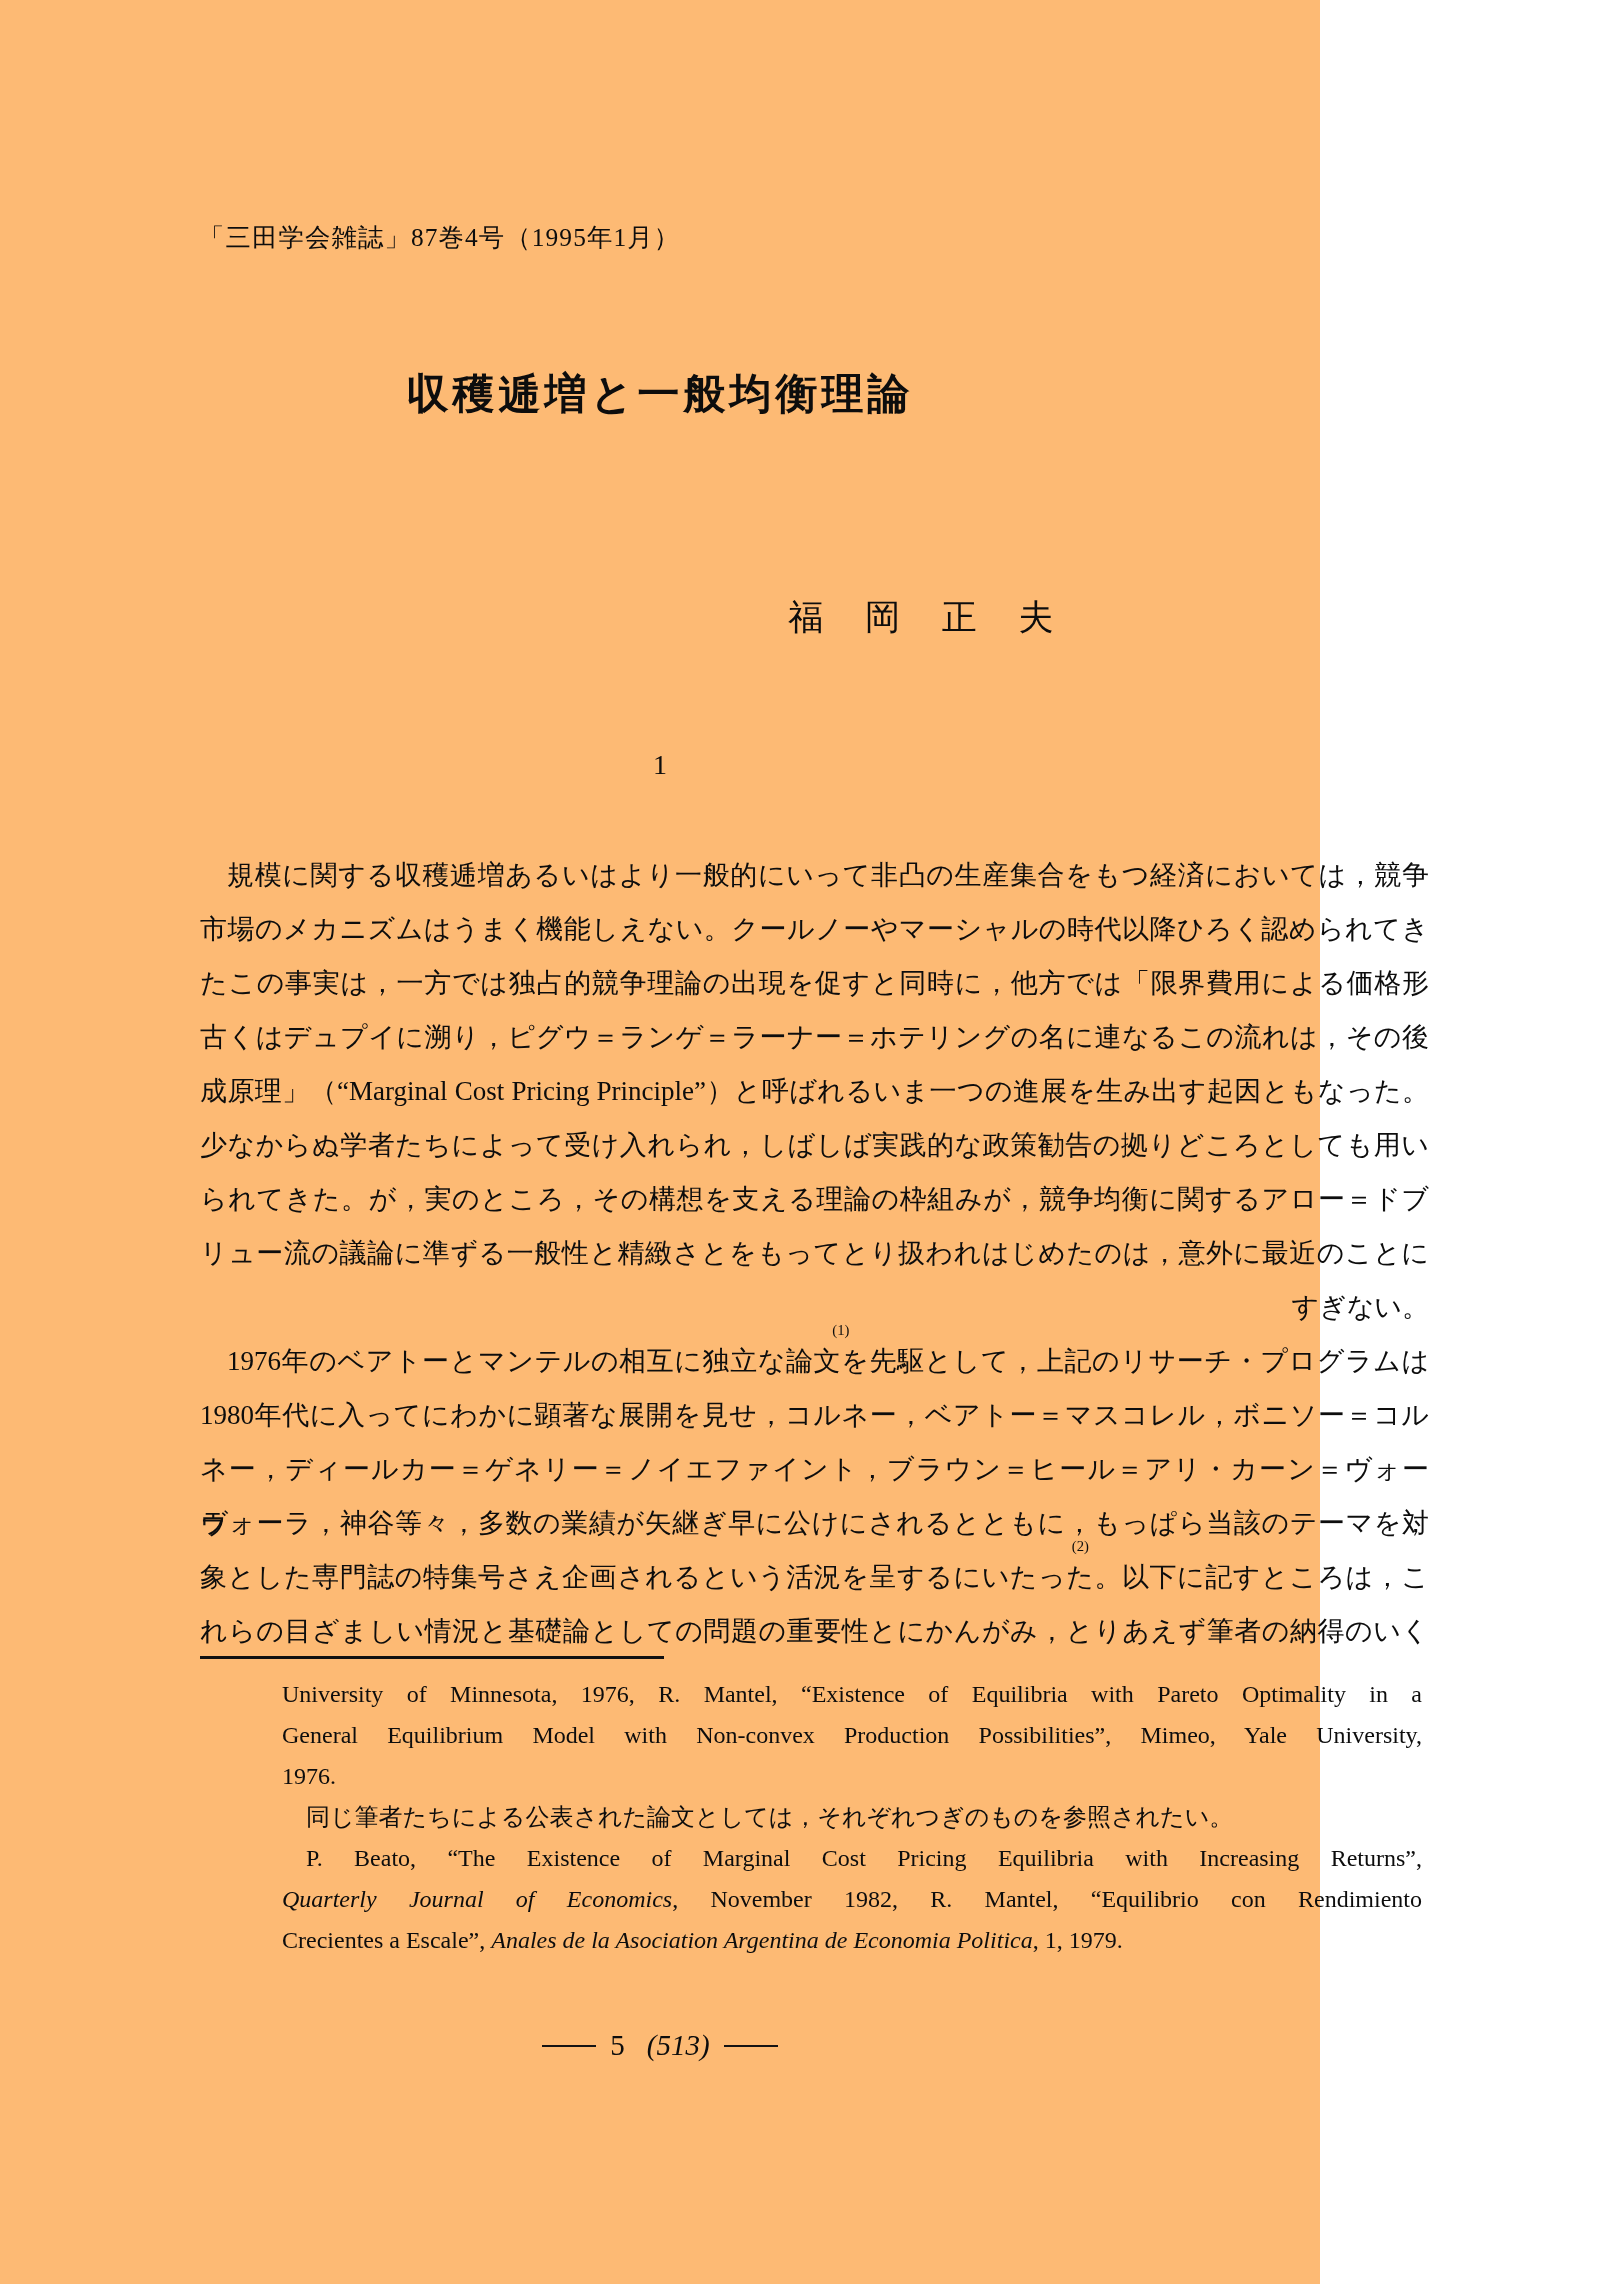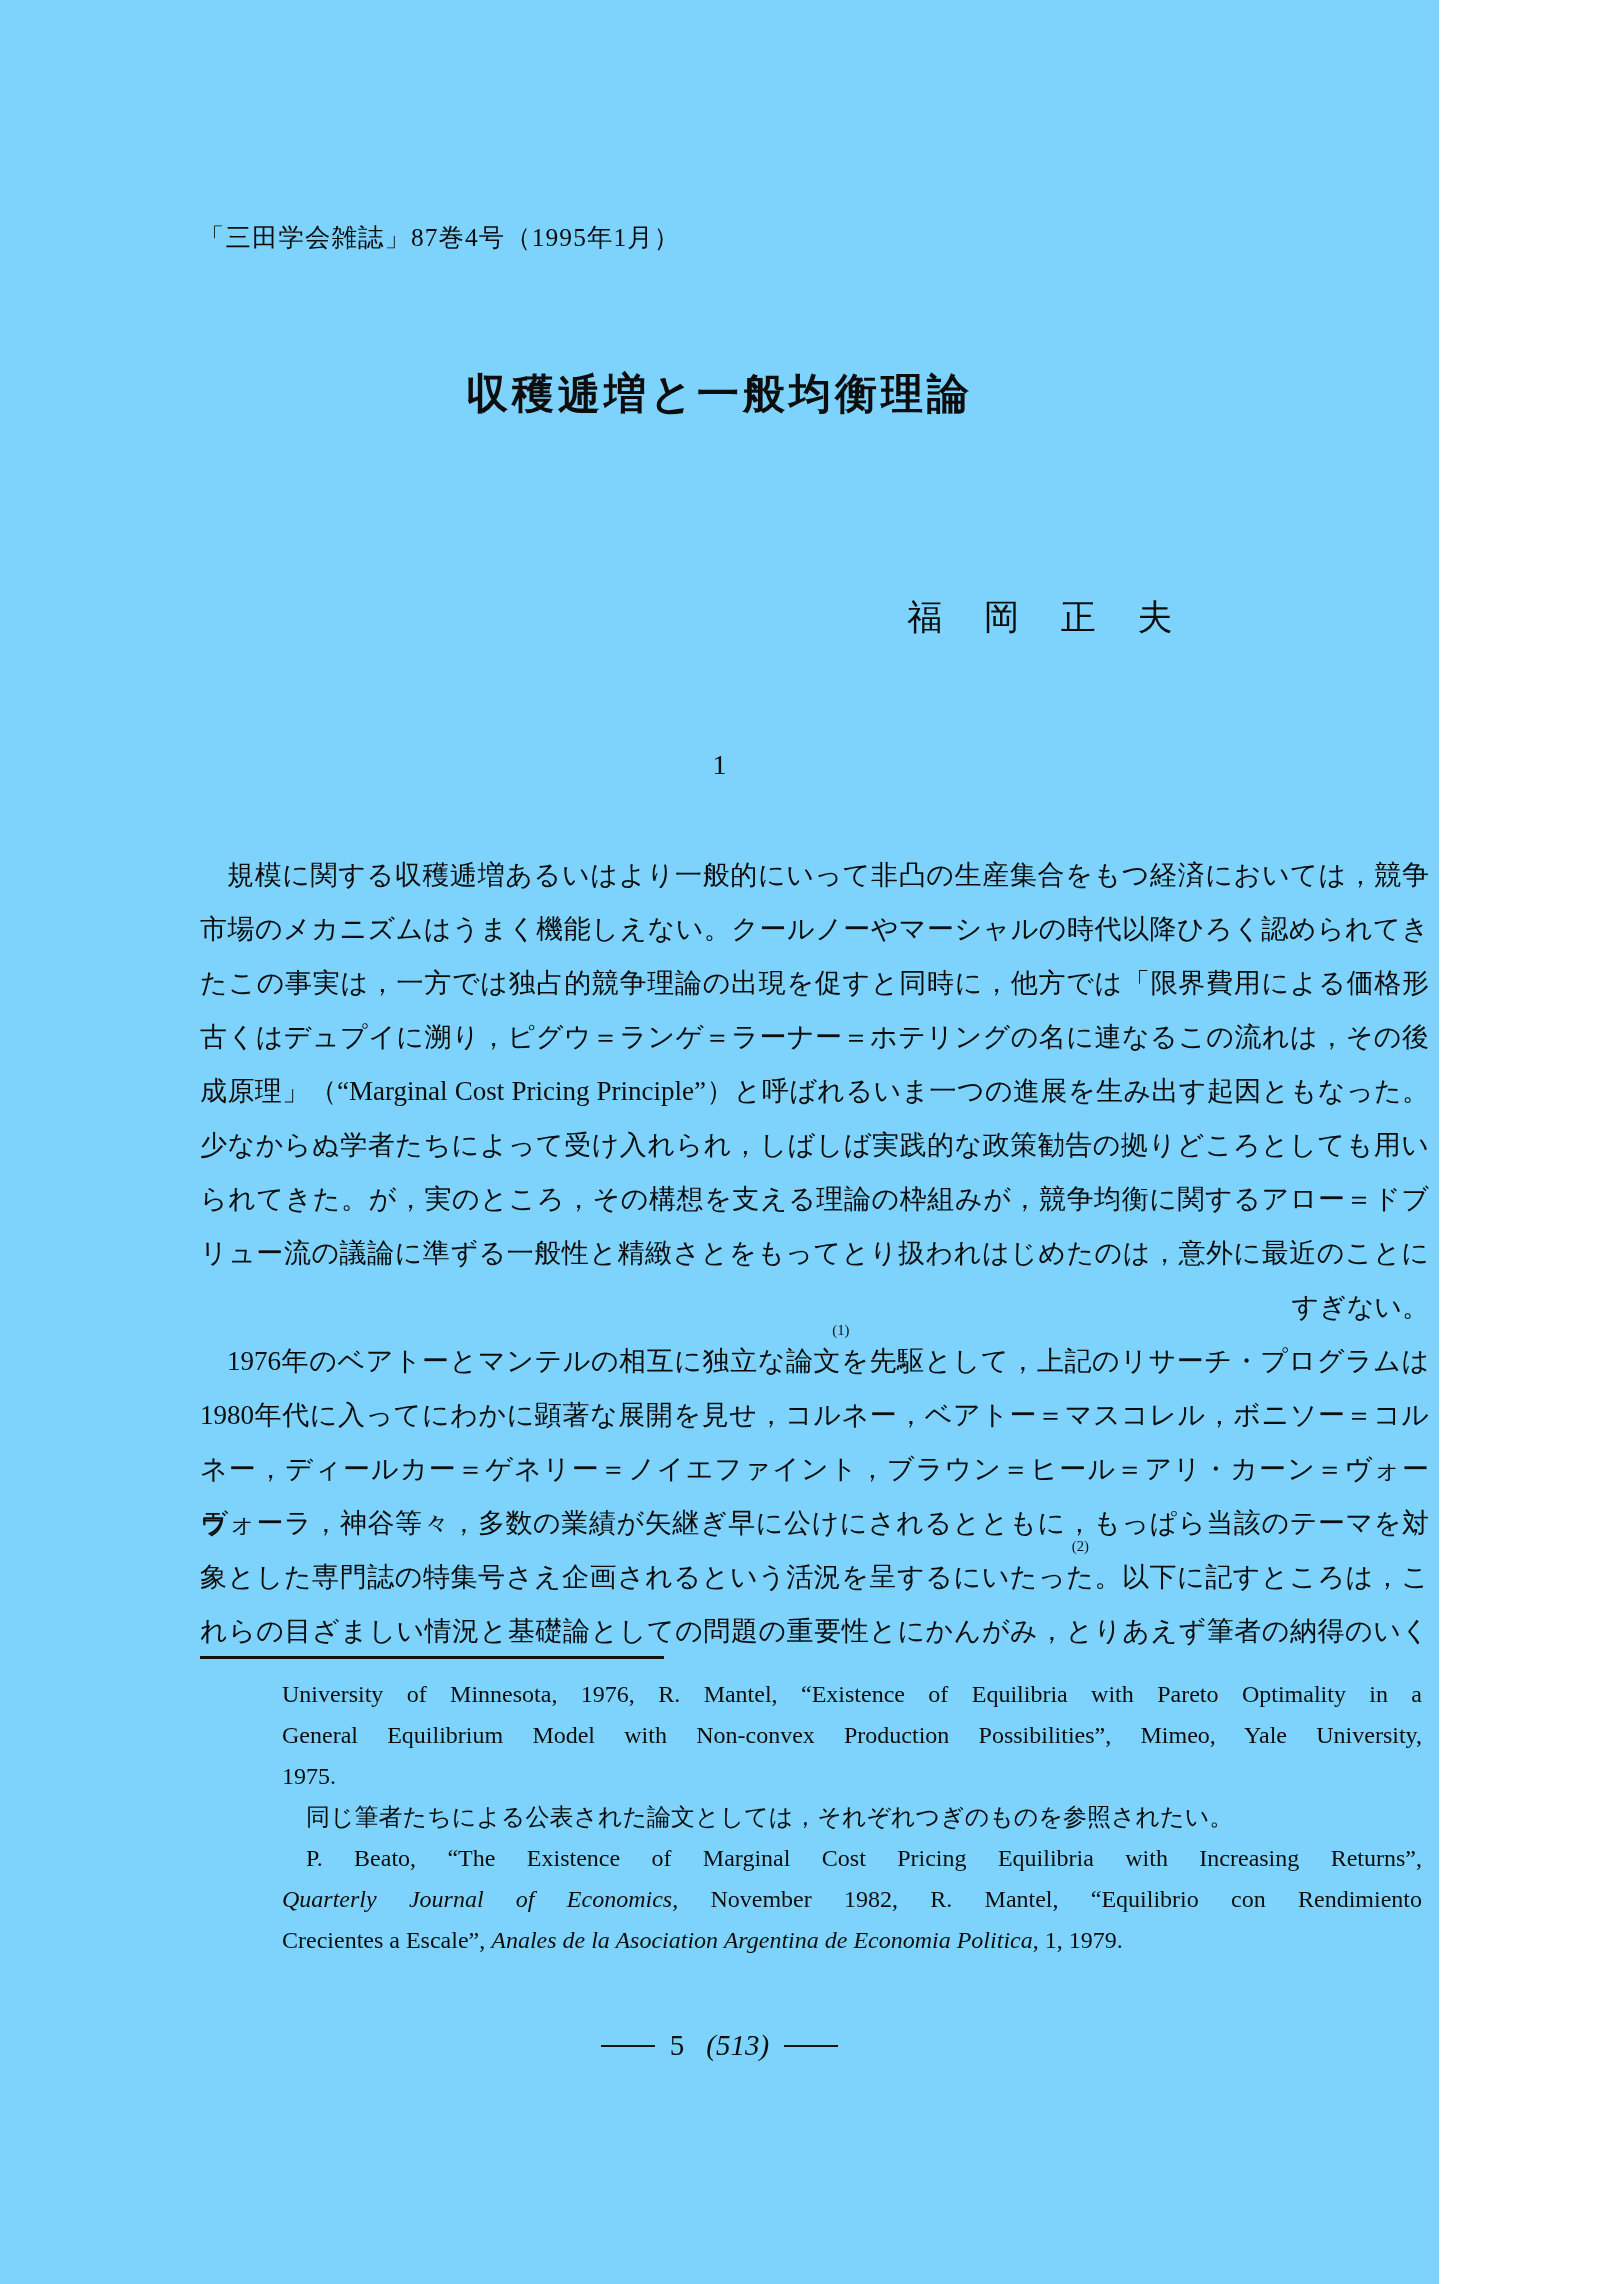--- a/index.html
+++ b/index.html
@@ -4,21 +4,21 @@
 <style>
   html, body { margin: 0; padding: 0; }
   body {
     width: 1617px; height: 2284px;
     background: #ffffff;
     color: #0d0d0d;
     font-family: "Liberation Serif", "DejaVu Serif", serif;
     position: relative;
     -webkit-font-smoothing: antialiased;
   }
-  .page { position: absolute; inset: 0; width: 1439px; height: 2284px; background: #7dd3fc; }
+  .page { position: absolute; inset: 0; width: 1320px; height: 2284px; background: #fdba74; }
 
   .header-line {
     position: absolute; left: 199px; top: 221px;
     font-size: 25.4px; letter-spacing: 1.1px; white-space: nowrap;
   }
 
   .paper-title {
     position: absolute; left: 0; top: 366px; width: 100%;
     text-align: center; font-size: 42px; font-weight: bold;
     letter-spacing: 4px; white-space: nowrap;
@@ -110,21 +110,21 @@
     <div class="bline">ヴォーラ，神谷等々，多数の業績が矢継ぎ早に公けにされるとともに，もっぱら当該のテーマを対</div>
     <div class="bline"><span>象とした専門誌の特集号さえ企画されるという活況を呈するにいたっ</span><span class="noteref"><span>た</span><span class="notesup">(2)</span></span><span>。以下に記すところは，こ</span></div>
     <div class="bline">れらの目ざましい情況と基礎論としての問題の重要性とにかんがみ，とりあえず筆者の納得のいく</div>
   </div>
 
   <div class="fn-rule"></div>
 
   <div class="footnotes">
     <div class="fline just">University of Minnesota, 1976, R. Mantel, “Existence of Equilibria with Pareto Optimality in a</div>
     <div class="fline just">General Equilibrium Model with Non-convex Production Possibilities”, Mimeo, Yale University,</div>
-    <div class="fline">1975.</div>
+    <div class="fline">1976.</div>
     <div class="fline indent1">同じ筆者たちによる公表された論文としては，それぞれつぎのものを参照されたい。</div>
     <div class="fline indent1 just">P. Beato, “The Existence of Marginal Cost Pricing Equilibria with Increasing Returns”,</div>
     <div class="fline just"><span class="ital">Quarterly Journal of Economics</span><span>, November 1982, R. Mantel, “Equilibrio con Rendimiento</span></div>
     <div class="fline"><span>Crecientes a Escale”, </span><span class="ital">Anales de la Asociation Argentina de Economia Politica</span><span>, 1, 1979.</span></div>
   </div>
 
   <div class="footer">
     <span class="rule"></span><span class="pgnum">5</span><span class="running">(513)</span><span class="rule"></span>
   </div>
 

